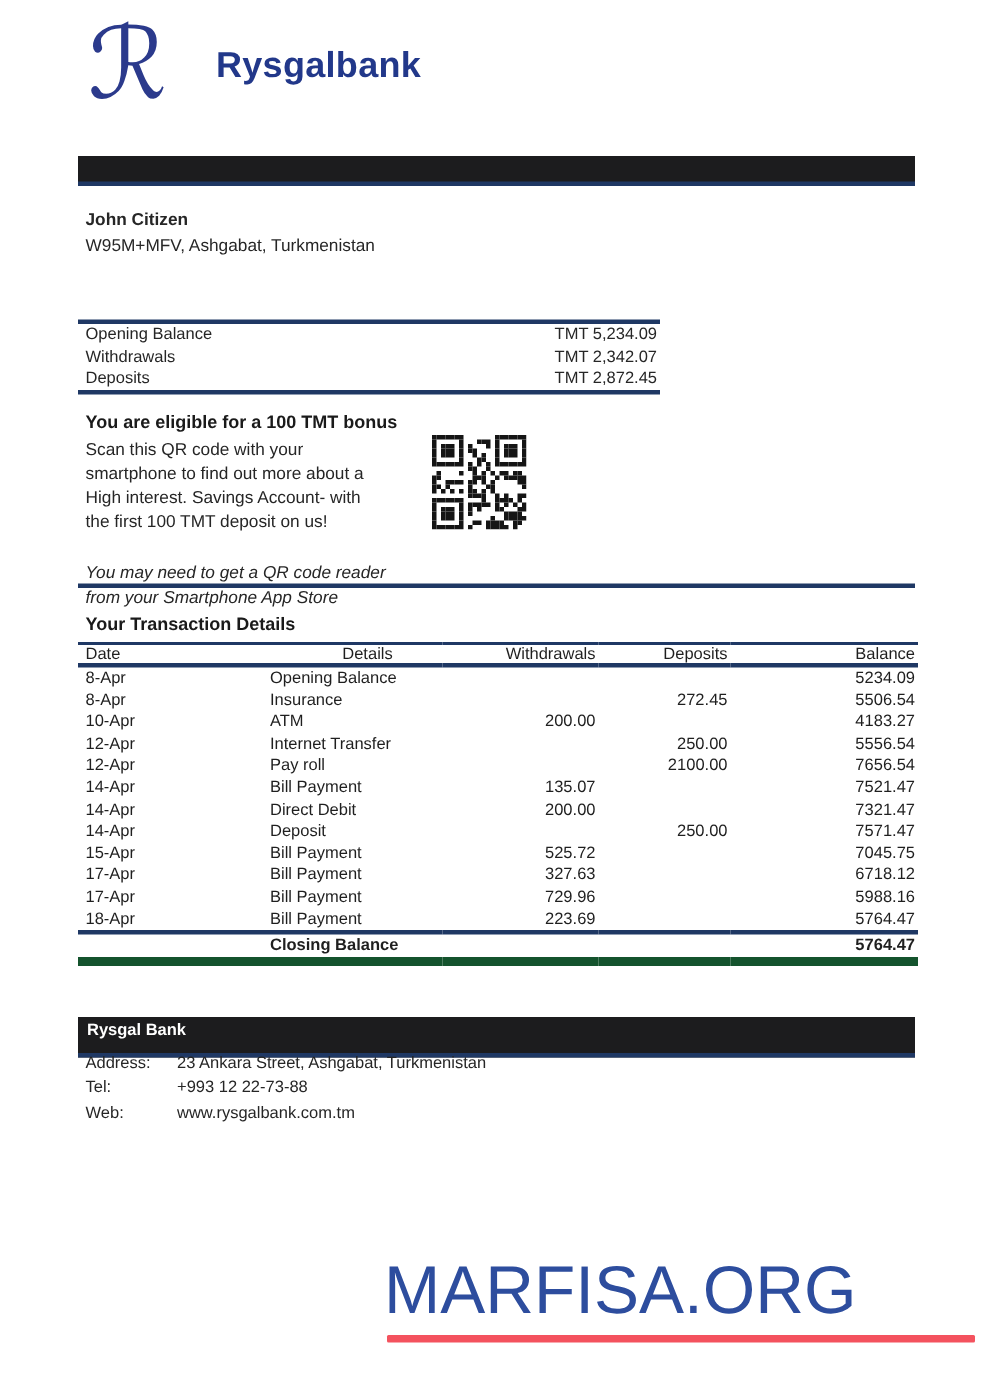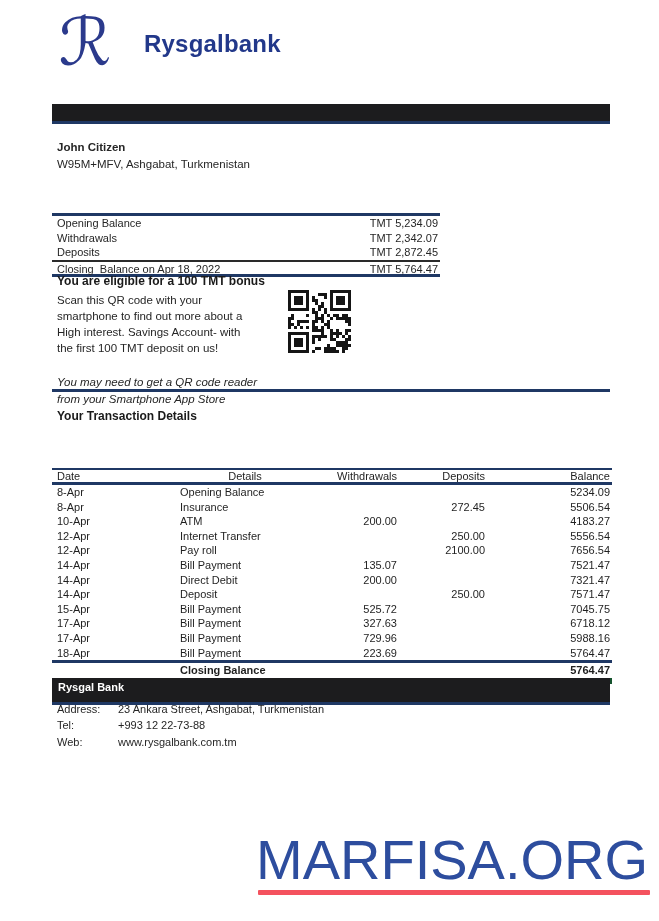--- a/index.html
+++ b/index.html
@@ -28,42 +28,42 @@
 
   
   .bonus-title { position:absolute; left:57px; top:274px; font-size:12px; font-weight:bold; color:#1a1a1a; }
   .bonus-lines { position:absolute; left:57px; top:292px; font-size:11.5px; line-height:16px; width:235px; }
   .qr-wrap { position:absolute; left:288px; top:290px; width:63px; height:63px; }
   .bonus-note { position:absolute; left:57px; top:374px; font-size:11.5px; font-style:italic; line-height:16.5px; }
   .divider { position:absolute; left:52px; top:389px; width:558px; height:3px; background:#1f3864; }
 
   
   .txn-title { position:absolute; left:57px; top:409px; font-size:12px; font-weight:bold; color:#1a1a1a; }
-  .txn { position:absolute; left:52px; top:428px; width:560px; border-collapse:collapse; font-size:11px; color:#1f1f1f;margin-top:40px; }
+  .txn { position:absolute; left:52px; top:428px; width:560px; border-collapse:collapse; font-size:11px; color:#1f1f1f; }
   .txn col.c-date { width:128px; } .txn col.c-det { width:115px; }
   .txn col.c-wd { width:104px; } .txn col.c-dep { width:88px; } .txn col.c-bal { width:125px; }
   .txn thead th { font-weight:normal; height:13px; border-top:2px solid #1f3864; border-bottom:3px solid #1f3864; }
   .txn th.h-date { text-align:left; padding-left:5px; }
   .txn th.h-det { text-align:center; padding-left:15px; }
   .txn th.h-wd, .txn th.h-dep, .txn th.h-bal { text-align:right; padding-right:2px; }
   .txn tbody td { height:14.6px; line-height:14.6px; padding:0; }
   .txn td.t-date { padding-left:5px; }
   .txn td.t-wd, .txn td.t-dep, .txn td.t-bal { text-align:right; padding-right:2px; }
   .txn tfoot td { height:15px; line-height:15px; font-weight:bold; border-top:3px solid #1f3864; border-bottom:6px solid #14532d; }
   .txn tfoot td.t-bal { text-align:right; padding-right:2px; }
 
   
   .footer-bar { position:absolute; left:52px; top:678px; width:558px; height:27px; background:#1c1c1e; border-bottom:3px solid #1f3864; color:#ffffff; font-size:11px; font-weight:bold; line-height:19px; padding-left:6px; }
   .footer-rows { position:absolute; left:57px; top:701px; font-size:11px; line-height:16.3px; }
   .footer-rows .frow { display:flex; }
   .footer-rows .flbl { width:61px; }
 
   
   .watermark { position:absolute; left:256px; top:831px; width:400px; }
-  .wm-text { font-size:56px; font-weight:500; color:#2d4d9e; letter-spacing:0px; line-height:58px; white-space:nowrap; }
+  .wm-text { font-size:45px; font-weight:500; color:#2d4d9e; letter-spacing:0px; line-height:58px; white-space:nowrap; }
   .wm-line { margin-top:1px; margin-left:2px; width:392px; height:5px; background:#f4525e; border-radius:1px; }
 </style>
 </head>
 <body>
 
 <div class="page">
 
   <div class="logo-row">
     <div class="logo-glyph">ℛ</div>
     <div class="logo-text">Rysgalbank</div>
@@ -87,24 +87,20 @@
         <div class="srow">
           <span class="lbl">Withdrawals</span>
           <span class="val">TMT 2,342.07</span>
         </div>
 
         <div class="srow">
           <span class="lbl">Deposits</span>
           <span class="val">TMT 2,872.45</span>
         </div>
       </div>
-    <div class="srow closing">
-      <span class="lbl">Closing  Balance on Apr 18, 2022</span>
-      <span class="val">TMT 5,764.47</span>
-    </div>
   </div>
 
   <div class="bonus-title">You are eligible for a 100 TMT bonus</div>
   <div class="bonus-lines">
 
       <div>Scan this QR code with your</div>
 
       <div>smartphone to find out more about a</div>
 
       <div>High interest. Savings Account- with</div>

